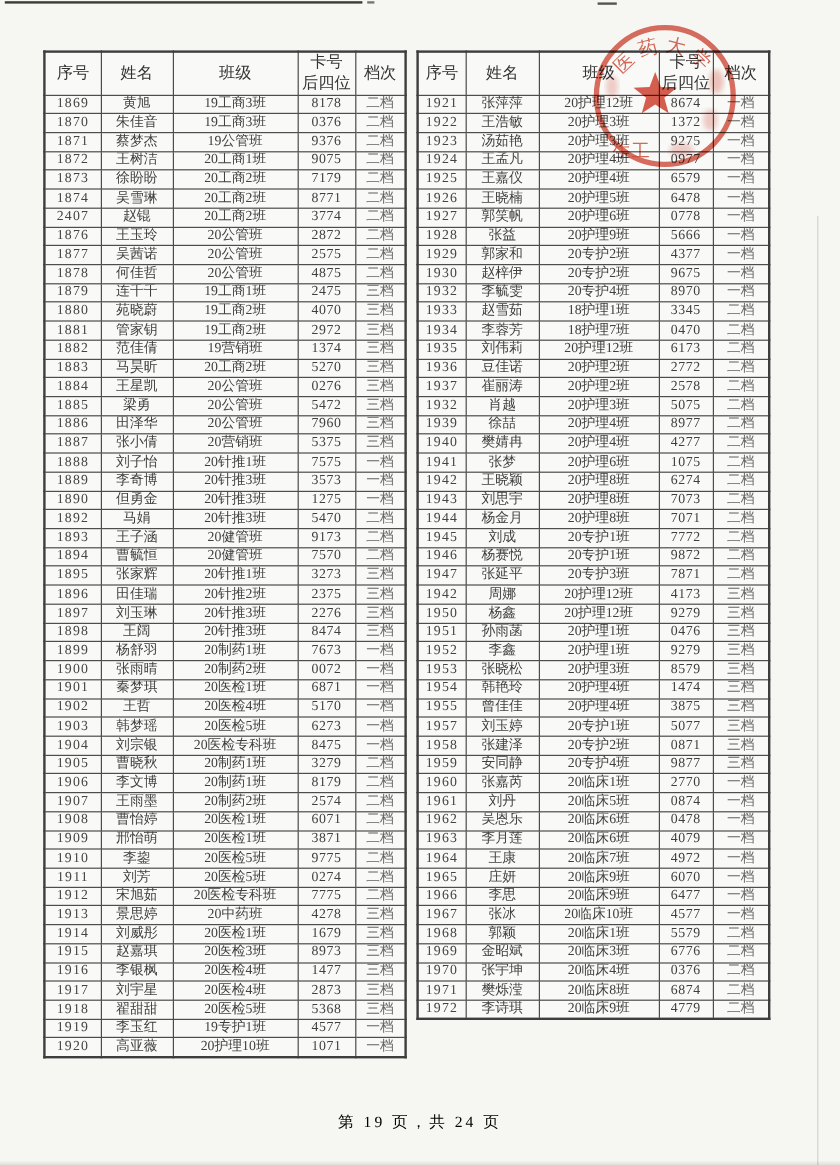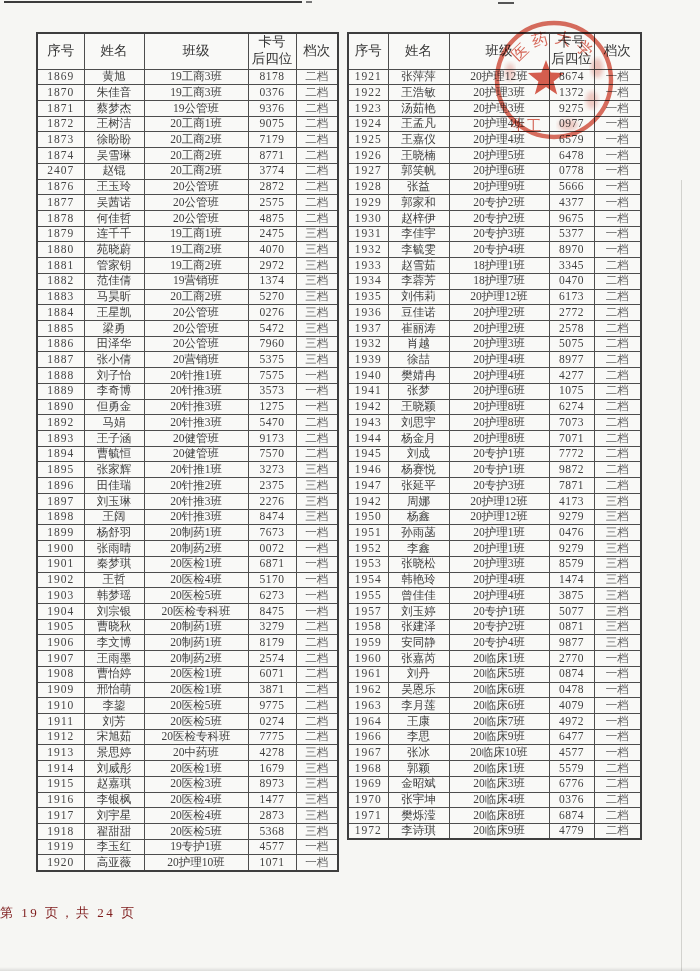--- a/index.html
+++ b/index.html
@@ -10,21 +10,21 @@
     font-family:"Liberation Serif","DejaVu Serif",serif;
   }
   .scan-top-line{position:absolute;top:1px;left:4px;width:298px;height:2px;background:#3b3b3b;}
   .scan-top-speck1{position:absolute;top:2px;left:498px;width:16px;height:2px;background:#555;}
   .scan-top-speck2{position:absolute;top:1px;left:306px;width:6px;height:2px;background:#777;}
   .scan-right-edge{position:absolute;left:681px;top:180px;height:791px;width:1px;background:rgba(120,118,110,.28);}
   .scan-bottom{position:absolute;bottom:0;left:0;width:100%;height:4px;
     background:linear-gradient(rgba(0,0,0,0),rgba(0,0,0,.10));}
 
   table.roster{
-    position:absolute;top:32px;border-collapse:collapse;table-layout:fixed;
+    position:absolute;top:42px;border-collapse:collapse;table-layout:fixed;
     border:2.2px solid #3e3e3e;background:rgba(255,255,255,.35);
   }
   #table-left{left:36px;width:301px;}
   #table-right{left:347px;width:293px;}
   .roster th,.roster td{
     border:1.6px solid #4d4d4d;text-align:center;vertical-align:middle;
     padding:0;overflow:hidden;white-space:nowrap;color:#3f3f3f;
   }
   .roster thead tr{height:36px;}
   .roster th{font-size:13.5px;font-weight:normal;white-space:pre-line;line-height:1.25;color:#333;}
@@ -32,22 +32,22 @@
   .roster td{font-size:11.5px;line-height:1;}
   .roster td:first-child{letter-spacing:1px;color:#444;}
   .roster td:nth-child(4){letter-spacing:.5px;}
   .roster td:last-child{color:#646464;}
 
   .stamp{
     position:absolute;left:488px;top:12px;width:132px;height:136px;
     mix-blend-mode:multiply;opacity:.9;pointer-events:none;
   }
   .footer{
-    position:absolute;top:904px;left:0;width:100%;text-align:left;
-    font-size:13px;color:#7f1d1d;letter-spacing:2.5px;
+    position:absolute;top:926px;left:0;width:100%;text-align:center;
+    font-size:13px;color:#000000;letter-spacing:2.5px;
   }
 </style>
 </head>
 <body>
 
 <div class="scan-top-line"></div>
 <div class="scan-top-speck1"></div>
 <div class="scan-top-speck2"></div>
 <div class="scan-right-edge"></div>
 <div class="scan-bottom"></div>
@@ -514,27 +514,20 @@
         <td>一档</td>
       </tr>
       <tr>
         <td>1930</td>
         <td>赵梓伊</td>
         <td>20专护2班</td>
         <td>9675</td>
         <td>一档</td>
       </tr>
       <tr>
-        <td>1931</td>
-        <td>李佳宇</td>
-        <td>20专护3班</td>
-        <td>5377</td>
-        <td>一档</td>
-      </tr>
-      <tr>
         <td>1932</td>
         <td>李毓雯</td>
         <td>20专护4班</td>
         <td>8970</td>
         <td>一档</td>
       </tr>
       <tr>
         <td>1933</td>
         <td>赵雪茹</td>
         <td>18护理1班</td>
@@ -735,20 +728,27 @@
         <td>李月莲</td>
         <td>20临床6班</td>
         <td>4079</td>
         <td>一档</td>
       </tr>
       <tr>
         <td>1964</td>
         <td>王康</td>
         <td>20临床7班</td>
         <td>4972</td>
+        <td>一档</td>
+      </tr>
+      <tr>
+        <td>1965</td>
+        <td>庄妍</td>
+        <td>20临床9班</td>
+        <td>6070</td>
         <td>一档</td>
       </tr>
       <tr>
         <td>1966</td>
         <td>李思</td>
         <td>20临床9班</td>
         <td>6477</td>
         <td>一档</td>
       </tr>
       <tr>

